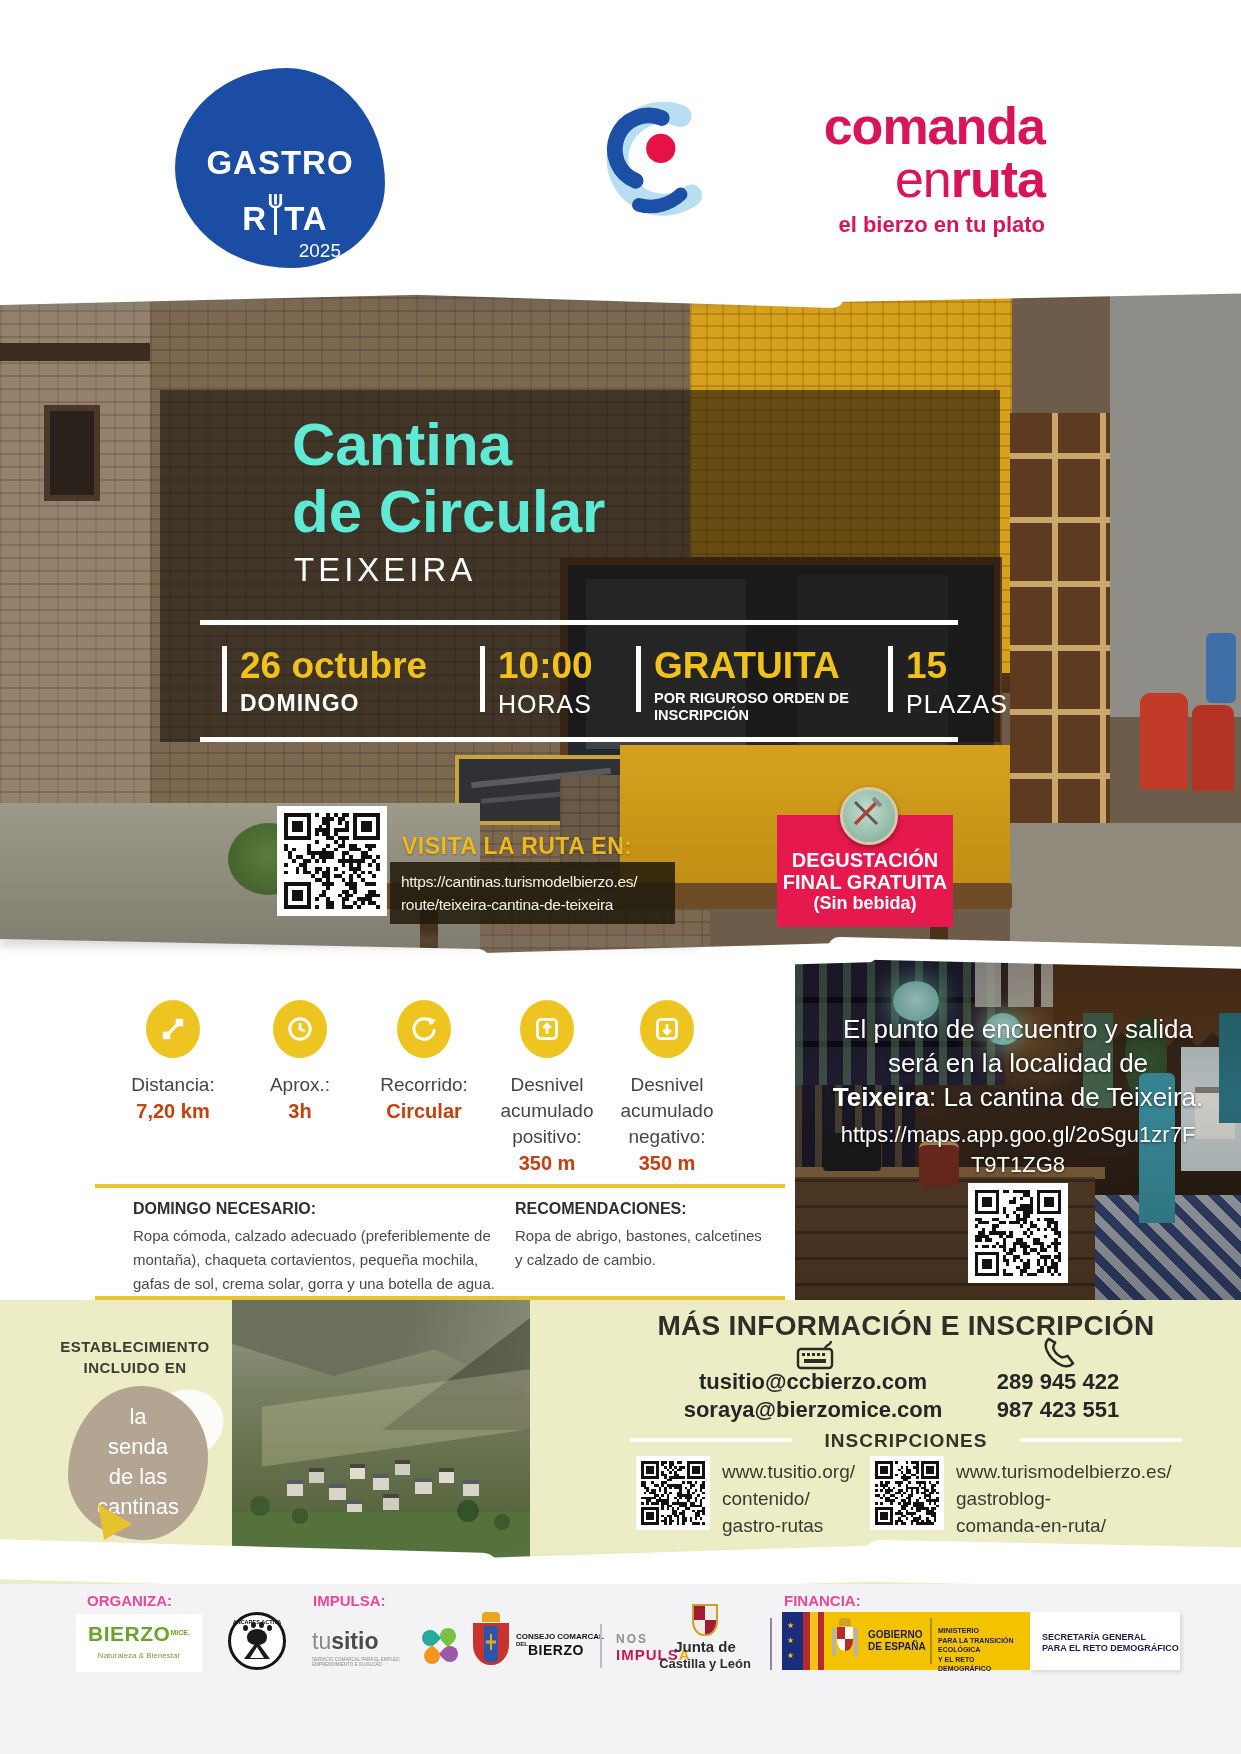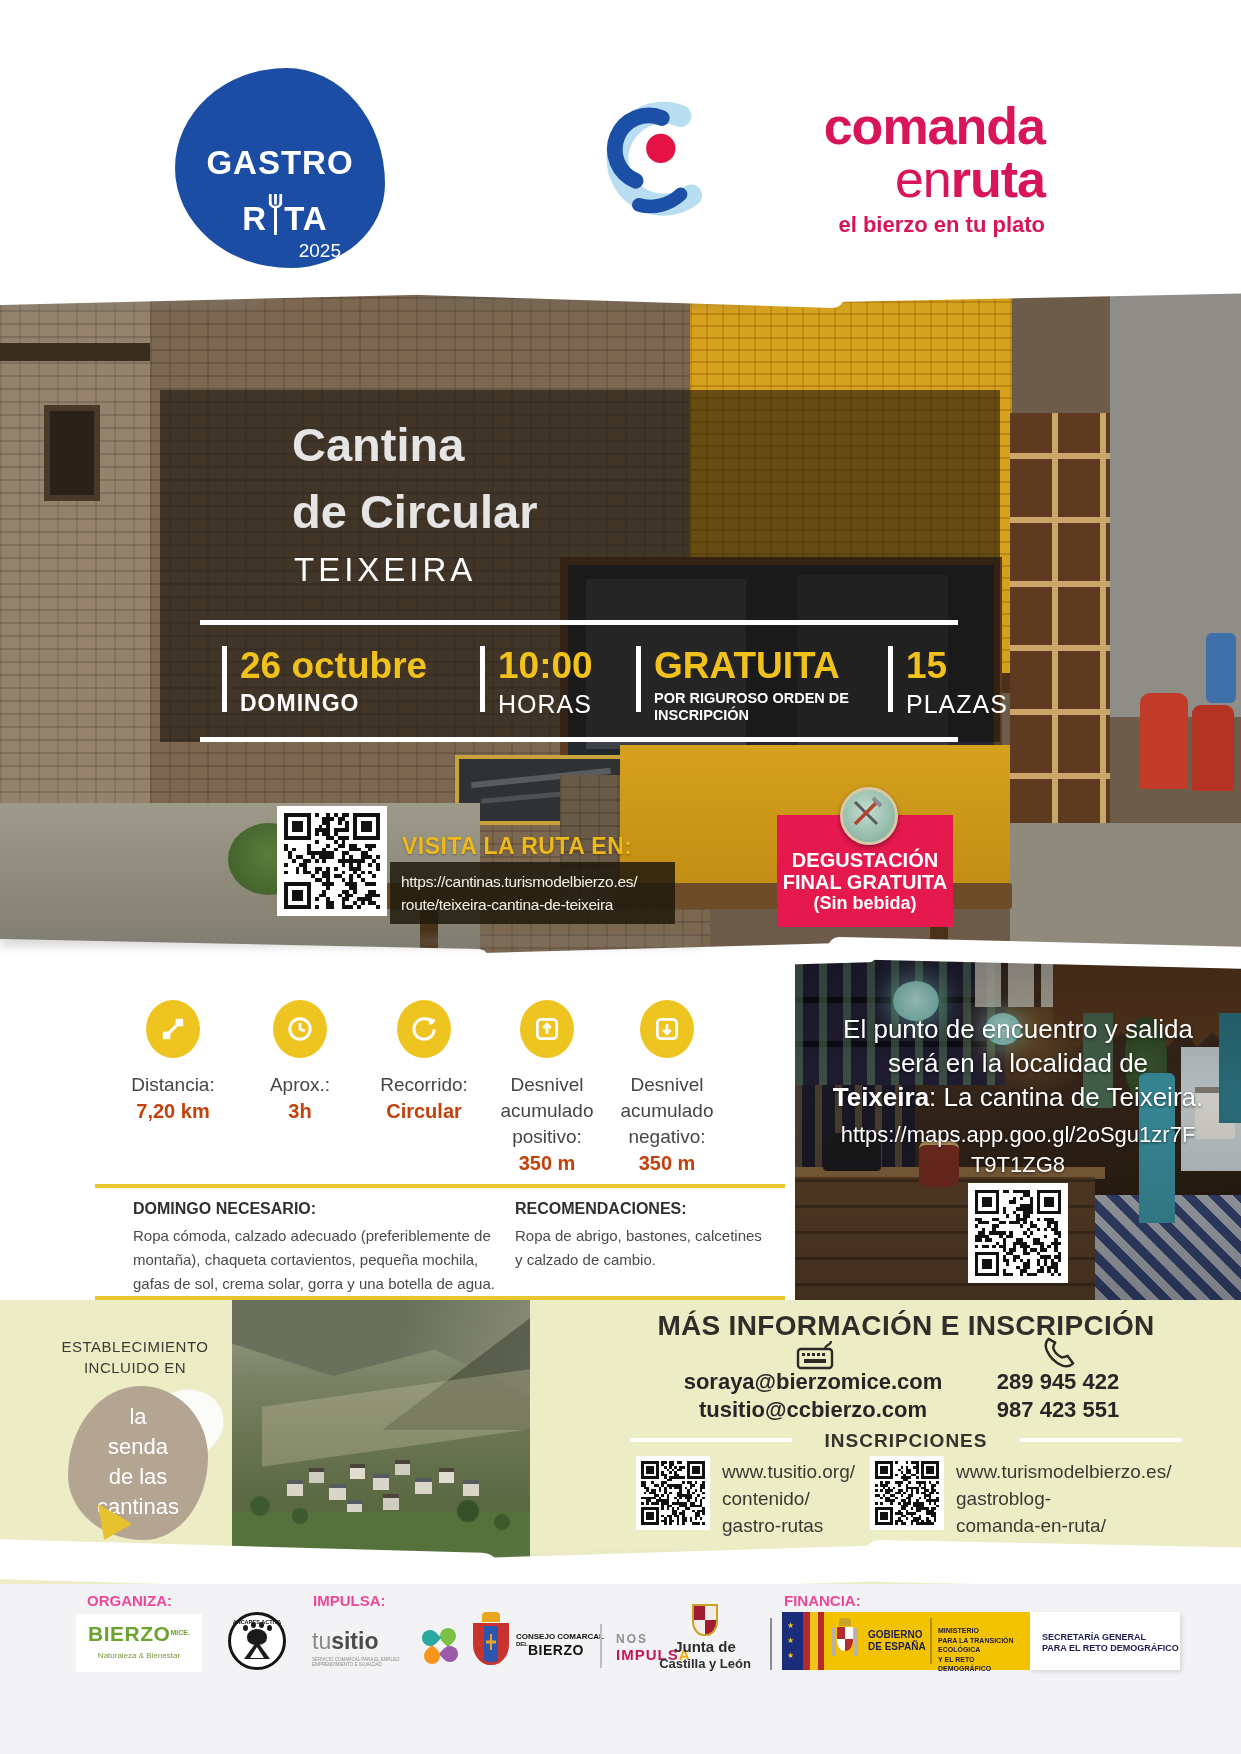--- a/index.html
+++ b/index.html
@@ -17,21 +17,21 @@
   .com-text .w1{font-size:52px;font-weight:800;letter-spacing:-1px;line-height:52px;}
   .com-text .w2{font-size:52px;font-weight:800;letter-spacing:-1px;line-height:54px;}
   .com-text .w2 .thin{font-weight:400;}
   .com-text .tag{font-size:22px;font-weight:700;margin-top:6px;}
   
   .hero{left:0;top:285px;width:1241px;height:677px;background:#6e5c4a;overflow:hidden;}
   .stone{background-image:
      repeating-linear-gradient(0deg, rgba(0,0,0,.14) 0 2px, transparent 2px 13px),
      repeating-linear-gradient(90deg, rgba(0,0,0,.10) 0 2px, transparent 2px 19px);}
   .overlay-box{background:rgba(22,17,12,.58);}
-  .hero-title{color:#e5e5e5;font-size:47px;line-height:67px;font-weight:800;}
+  .hero-title{color:#5eead4;font-size:60px;line-height:67px;font-weight:800;}
   .hero-place{color:#fff;font-size:33px;letter-spacing:4px;font-weight:400;}
   .wrule{background:#fff;}
   .dcol .v{color:#f2c21c;font-size:37px;font-weight:800;line-height:42px;white-space:nowrap;}
   .dcol .s{color:#fff;font-size:25px;font-weight:500;letter-spacing:1px;margin-top:3px;}
   .dcol .s.small{font-size:14.5px;line-height:17px;font-weight:800;letter-spacing:0;}
   .dcol .s.bold{font-weight:800;font-size:23px;}
   .vbar{background:#fff;width:5px;height:66px;}
   .qrbox{background:#fff;padding:7px;box-sizing:border-box;}
   .visita{color:#edb91d;font-size:23px;font-weight:800;letter-spacing:.5px;text-shadow:0 1px 2px rgba(60,40,0,.45);}
   .urlbox{background:rgba(32,26,12,.85);color:#f3efe6;font-size:15.5px;letter-spacing:-.3px;
@@ -51,21 +51,21 @@
   .mat-h{font-size:16px;font-weight:700;color:#2f2f2f;}
   .mat-b{font-size:15px;color:#4a4a4a;line-height:24px;}
   
   .barphoto{left:795px;top:955px;width:446px;height:357px;overflow:hidden;
             background:linear-gradient(170deg,#241b25 0%,#3c2a1e 35%,#2e2014 70%,#1f150e 100%);}
   .meet{color:#fff;text-align:center;text-shadow:0 1px 3px rgba(0,0,0,.6);}
   .meet .m{font-size:26px;line-height:34px;font-weight:400;}
   .meet .u{font-size:22px;line-height:30px;}
   
   .pale{background:#ececc5;}
-  .estab{font-size:15px;font-weight:400;letter-spacing:.5px;color:#3b3b33;line-height:21px;text-align:center;}
+  .estab{font-size:15px;font-weight:700;letter-spacing:.5px;color:#3b3b33;line-height:21px;text-align:center;}
   .senda-blob{background:#b4a593;border-radius:52% 48% 46% 54%/58% 46% 54% 42%;color:#fff;text-align:center;}
   .senda-blob .sl{font-size:22px;font-weight:400;line-height:30px;}
   .info-title{font-size:28px;font-weight:800;color:#2e2e2a;text-align:center;letter-spacing:.3px;}
   .contact{font-size:22px;font-weight:800;color:#262626;line-height:28px;text-align:center;}
   .inscr{font-size:19px;font-weight:600;color:#33332c;letter-spacing:1px;text-align:center;}
   .linktxt{font-size:19px;color:#3a3a32;line-height:27px;}
   
   .tear{background:#fff;border-radius:18px;}
   .shade{filter:blur(5px);}
   
@@ -747,22 +747,22 @@
       </g>
     </svg>
   </div>
   <div class="abs" style="left:1042px;top:1336px;width:34px;height:34px;">
     <svg width="34" height="34" viewBox="0 0 36 36">
       <path d="M7 3 C4 6 3 10 5 15 C8 22 14 28 21 31 C26 33 30 32 33 29 L27 21 C25 22 22 23 20 22 C16 20 13 17 12 13 C11.5 11 13 8.5 14 7 Z" fill="none" stroke="#2b2b26" stroke-width="2.6" stroke-linejoin="round"></path>
     </svg>
   </div>
 
   <div class="abs contact" style="left:653px;top:1368px;width:320px;">
+    <div>tusitio@ccbierzo.com</div>
     <div>soraya@bierzomice.com</div>
-    <div>tusitio@ccbierzo.com</div>
   </div>
   <div class="abs contact" style="left:953px;top:1368px;width:210px;">
     <div>289 945 422</div>
     <div>987 423 551</div>
   </div>
 
   <div class="abs inscr" style="left:800px;top:1430px;width:212px;">INSCRIPCIONES</div>
   <div class="abs" style="left:630px;top:1438px;width:162px;height:4px;background:#fff;"></div>
   <div class="abs" style="left:1020px;top:1438px;width:162px;height:4px;background:#fff;"></div>
 

